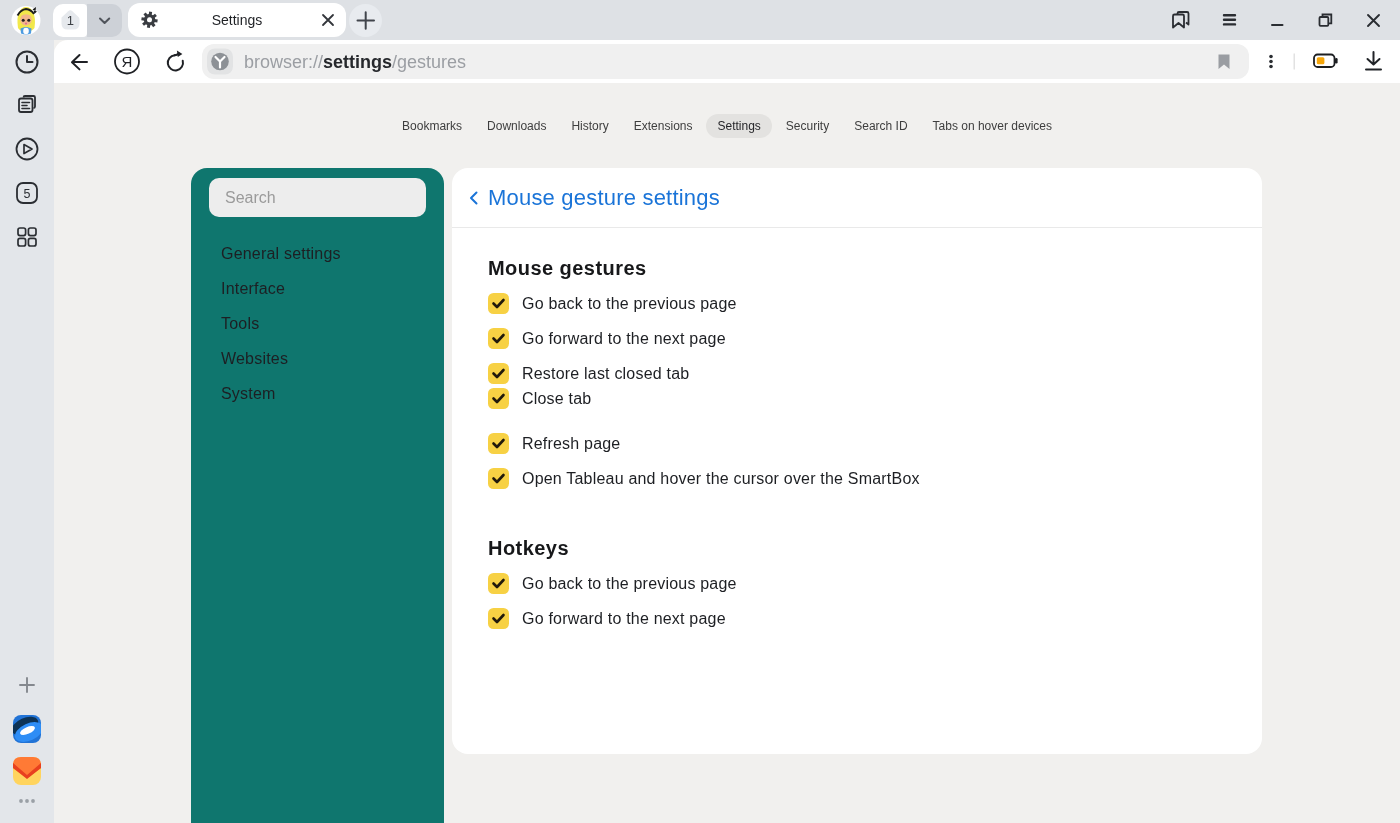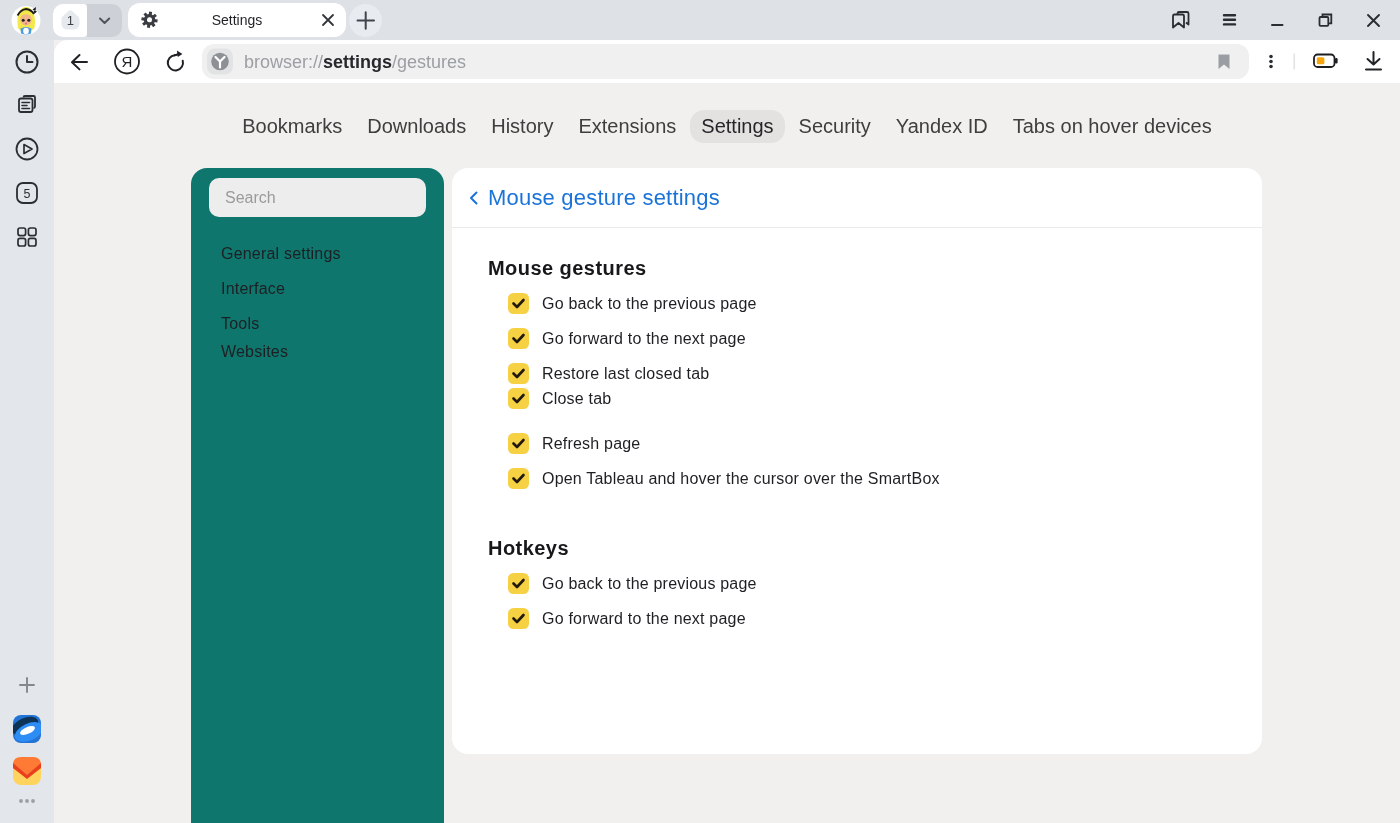--- a/index.html
+++ b/index.html
@@ -11,33 +11,33 @@
 #sidebar  { left:0; top:40px; width:54px; height:783px; background:#e3e6ea; }
 #toolbar  { left:54px; top:40px; width:1346px; height:43px; background:#ffffff; border-radius:14px 0 0 0; }
 #content  { left:54px; top:83px; width:1346px; height:740px; background:#f1f0ee; }
 
 #tabgroup-gray { left:87px; top:4px; width:35px; height:33px; background:#cdd1d7; border-radius:0 10px 10px 0; }
 #tabgroup-white { left:53px; top:4px; width:34px; height:33px; background:#ffffff; border-radius:10px 4px 4px 10px; }
 #activetab { left:128px; top:3px; width:218px; height:34px; background:#ffffff; border-radius:12px; }
 #tabtitle { left:128px; top:3px; width:218px; height:34px; text-align:center; line-height:34px; font-size:14px; color:#1f2125; }
 #plusbtn { left:349px; top:4px; width:33px; height:33px; background:#e8ebef; border-radius:50%; }
 
-#navrow { left:54px; top:111px; width:1346px; height:30px; display:flex; justify-content:center; align-items:center; gap:3px; font-size:20px; color:#3e3e3e; }
+#navrow { left:54px; top:111px; width:1346px; height:30px; display:flex; justify-content:center; align-items:center; gap:3px; font-size:12px; color:#3e3e3e; }
 #navrow .pill { background:#e3e2e0; border-radius:14px; color:#26262a; }
 #navrow span { white-space:nowrap; padding:5px 11px; }
 
 #leftcard { left:191px; top:168px; width:253px; height:768px; background:#0f766e; border-radius:16px; }
 #rightcard { left:452px; top:168px; width:810px; height:586px; background:#fff; border-radius:16px; }
 #searchbox { left:18px; top:10px; width:217px; height:39px; background:#ededed; border-radius:10px; line-height:39px; padding-left:16px; font-size:16px; color:#9a9a9a; }
 .menuitem { left:30px; width:200px; height:35px; line-height:35px; font-size:16px; letter-spacing:0.2px; color:#1d1f23; }
 
 #rc-head { left:36px; top:16px; font-size:22px; letter-spacing:0.2px; color:#1a74d8; height:27px; line-height:27px; }
 #rc-divider { left:0; top:59px; width:810px; height:1px; background:#e9e9e9; }
 .sectitle { left:36px; font-size:20px; font-weight:bold; letter-spacing:0.45px; color:#17181a; height:20px; line-height:20px; }
-.row { left:36px; height:21px; display:flex; align-items:center; gap:13px; font-size:16px; letter-spacing:0.2px; color:#1d1f23; white-space:nowrap;margin-left:20px; }
+.row { left:36px; height:21px; display:flex; align-items:center; gap:13px; font-size:16px; letter-spacing:0.2px; color:#1d1f23; white-space:nowrap; }
 .cb { width:21px; height:21px; flex:0 0 21px; }
 svg { display:block; }
 </style>
 </head>
 <body>
 <div class="abs" id="tabstrip"></div>
 <div class="abs" id="sidebar"></div>
 <div class="abs" id="toolbar"></div>
 <div class="abs" id="content"></div>
 
@@ -183,30 +183,31 @@
   <circle cx="33" cy="761" r="1.9" fill="#9aa0a6"></circle>
 </svg>
 
 <div class="abs" id="navrow">
   <span>Bookmarks</span>
     <span>Downloads</span>
     <span>History</span>
     <span>Extensions</span>
     <span class="pill">Settings</span>
     <span>Security</span>
-    <span>Yandex ID</span>
+    <span>Search ID</span>
     <span>Tabs on hover devices</span>
 </div>
 
 <div class="abs" id="leftcard">
   <div class="abs" id="searchbox">Search</div>
   <div class="abs menuitem" style="top:103px">Interface</div>
   <div class="abs menuitem" style="top:68px">General settings</div>
   <div class="abs menuitem" style="top:138px">Tools</div>
-  <div class="abs menuitem" style="top:166px">Websites</div>
+  <div class="abs menuitem" style="top:173px">Websites</div>
+  <div class="abs menuitem" style="top:208px">System</div>
 </div>
 
 <div class="abs" id="rightcard">
   <svg class="abs" style="left:15px;top:22px" width="14" height="16" viewBox="0 0 14 16">
       <path d="M9.5 2.5 L4 8 L9.5 13.5" fill="none" stroke="#1a74d8" stroke-width="2" stroke-linecap="round" stroke-linejoin="round"></path>
     </svg>
   <div class="abs" id="rc-head">Mouse gesture settings</div>
   <div class="abs" id="rc-divider"></div>
   <div class="abs sectitle" style="top:90px">Mouse gestures</div>
   <div class="abs row" style="top:125px">

